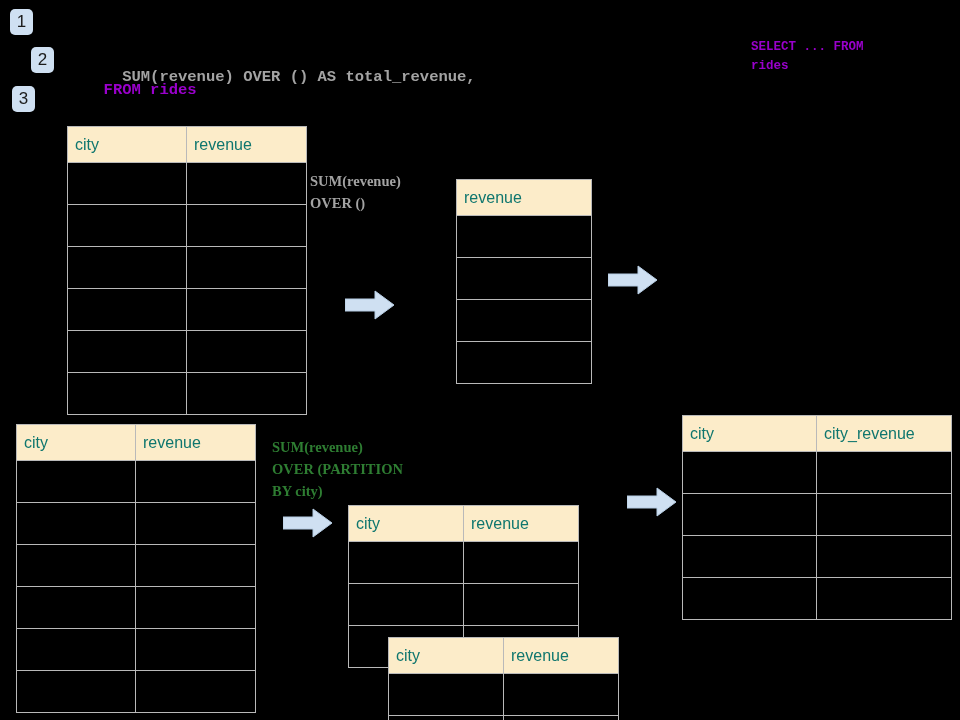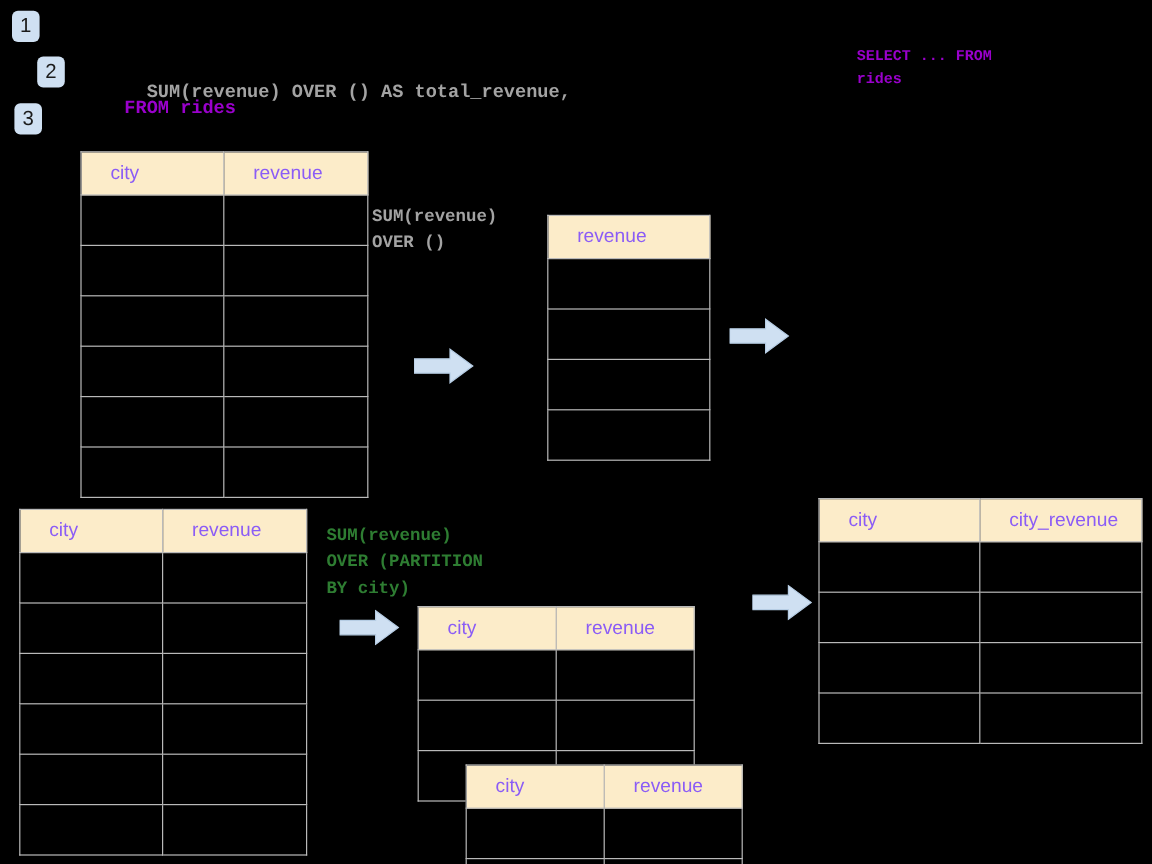--- a/index.html
+++ b/index.html
@@ -41,21 +41,21 @@
     line-height: 22px;
   }
   .c-purple  { color: #7a00ee; }
   .c-magenta { color: #9a00cc; }
   .c-red     { color: #a3a3a3; margin-top: 31px; }
   .c-green   { color: #2e7d32; }
 
   
   .anno {
     position: absolute;
-    font-family: Liberation Mono, monospace;
+    font-family: Liberation Serif, serif;
     font-size: 14.5px;
     font-weight: bold;
     white-space: pre;
     line-height: 22px;
   }
   .anno-small {
     position: absolute;
     font-family: "Liberation Mono", monospace;
     font-size: 12.5px;
     font-weight: bold;
@@ -71,26 +71,26 @@
     background: #000000;
     border: 1px solid #b9b9b9;
   }
   .tbl th, .tbl td {
     border: 1px solid #b9b9b9;
     padding: 0;
     margin: 0;
   }
   .tbl th {
     background: #fcecc9;
-    color: #8b5cf6;
+    color: #0f766e;
     font-family: "Liberation Sans", sans-serif;
     font-size: 16px;
     font-weight: normal;
     text-align: left;
-    padding-left: 24px;
+    padding-left: 7px;
     height: 35px;
     vertical-align: middle;
   }
   .tbl td {
     background: #000000;
     height: 41px;
   }
 
   
   .arrow {
@@ -102,21 +102,21 @@
 
 <div id="stage">
 
   <div class="badge" style="left:10px; top:9px;">1</div>
   <div class="badge" style="left:31px; top:47px;">2</div>
   <div class="badge" style="left:12px; top:86px;">3</div>
 
   <div class="sql c-red" style="left:85px; top:35px;">    SUM(revenue) OVER () AS total_revenue,</div>
   <div class="sql c-magenta" style="left:85px; top:79px;">  FROM rides</div>
 
-  <div class="anno-small c-magenta" style="left:714px; top:38px;">SELECT ... FROM
+  <div class="anno-small c-magenta" style="left:751px; top:38px;">SELECT ... FROM
 rides</div>
 
   <div class="anno c-red" style="left:310px; top:139px;">SUM(revenue)
 OVER ()</div>
 
   <div class="anno c-green" style="left:272px; top:436px;">SUM(revenue)
 OVER (PARTITION
 BY city)</div>
 
   <table class="tbl" id="tbl-source-top" style="left:67px; top:126px; width:239px;">

